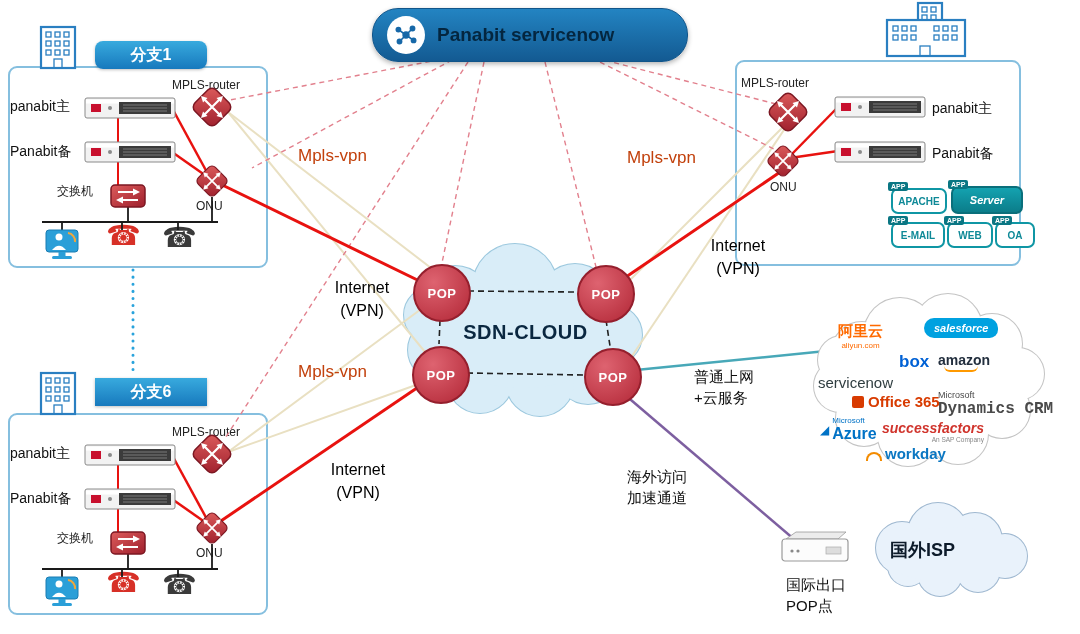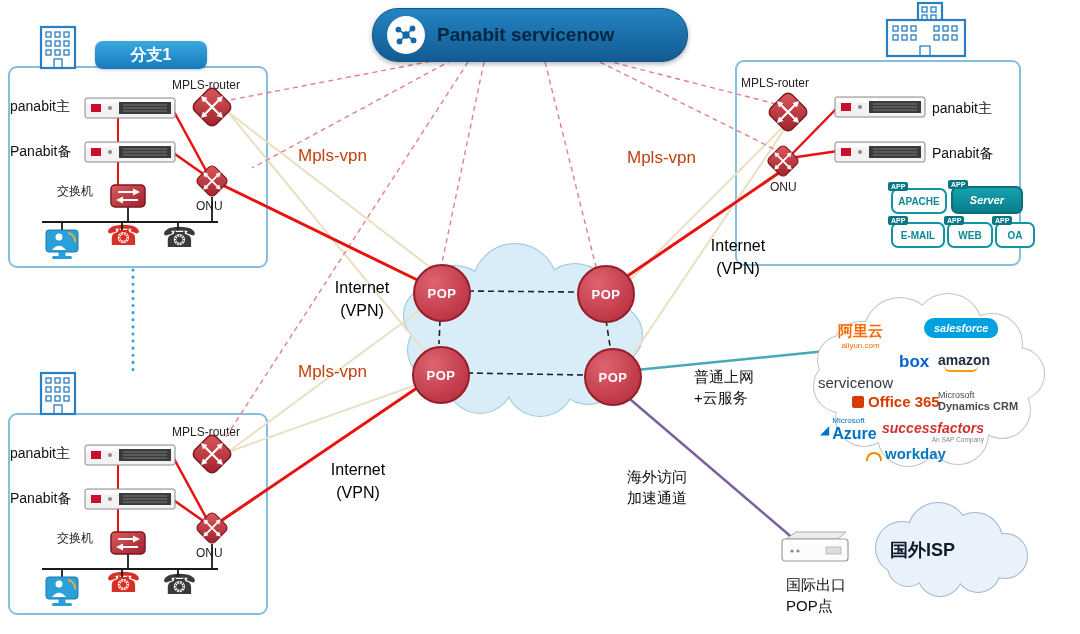--- a/index.html
+++ b/index.html
@@ -44,20 +44,23 @@
 
 <div id="canvas">
 
   <div class="site-box" style="left:8px;top:66px;width:256px;height:198px;"></div>
   <div class="site-box" style="left:8px;top:413px;width:256px;height:198px;"></div>
   <div class="site-box" style="left:735px;top:60px;width:282px;height:202px;"></div>
 
   <div class="site-tag" style="left:95px;top:41px;width:112px;height:28px;border-radius:8px;">
       <span>分支1</span>
     </div>
+  <div class="site-tag" style="left:95px;top:378px;width:112px;height:28px;">
+      <span>分支6</span>
+    </div>
 
   <div class="lbl dev" style="left:10px;top:98px;">panabit主</div>
   <div class="lbl dev" style="left:10px;top:143px;">Panabit备</div>
   <div class="lbl small" style="left:172px;top:78px;">MPLS-router</div>
   <div class="lbl small" style="left:57px;top:183px;">交换机</div>
   <div class="lbl small" style="left:196px;top:199px;">ONU</div>
   <span class="phone" style="left:106px;top:222px;color:#d73027;">☎</span>
   <span class="phone" style="left:162px;top:224px;color:#3a3a3a;">☎</span>
 
   <div class="lbl dev" style="left:10px;top:445px;">panabit主</div>
@@ -369,20 +372,21 @@
   <div class="pop" style="left:577px;top:265px;">
       <span>POP</span>
     </div>
   <div class="pop" style="left:412px;top:346px;">
       <span>POP</span>
     </div>
   <div class="pop" style="left:584px;top:348px;">
       <span>POP</span>
     </div>
 
+  <div class="sdn-label">SDN-CLOUD</div>
 
   <div class="ov edge" style="left:298px;top:146px;">Mpls-vpn</div>
   <div class="ov edge" style="left:298px;top:362px;">Mpls-vpn</div>
   <div class="ov edge" style="left:627px;top:148px;">Mpls-vpn</div>
 
   <div class="ov two" style="left:316px;top:276px;width:92px;">
     <div>Internet</div>
     <div>(VPN)</div>
   </div>
   <div class="ov two" style="left:312px;top:458px;width:92px;">
@@ -413,21 +417,21 @@
     <div style="color:#232f3e;font-weight:bold;font-size:14px;">amazon</div>
     <div style="width:34px;height:4px;border-bottom:2px solid #ff9900;border-radius:0 0 10px 10px;margin:-2px 0 0 6px;"></div>
   </div>
   <div class="logo" style="left:818px;top:374px;color:#2f3d40;font-size:15px;font-weight:500;">servicenow</div>
   <div class="logo" style="left:852px;top:393px;display:flex;align-items:center;gap:4px;">
     <span style="display:inline-block;width:12px;height:12px;background:#d83b01;border-radius:2px;"></span>
     <span style="color:#d83b01;font-weight:bold;font-size:15px;">Office 365</span>
   </div>
   <div class="logo" style="left:938px;top:390px;text-align:left;color:#4a4a4a;">
     <div style="font-size:9px;">Microsoft</div>
-    <div style="font-size:11px;font-weight:bold;">Dynamics CRM</div>
+    <div style="font-size:16px;font-weight:bold;font-family:Liberation Mono, monospace;">Dynamics CRM</div>
   </div>
   <div class="logo" style="left:820px;top:416px;display:flex;align-items:center;gap:3px;">
     <span style="color:#0072c6;font-size:12px;">◢</span>
     <span>
       <div style="font-size:8px;color:#0072c6;">Microsoft</div>
       <div style="font-size:16px;font-weight:bold;color:#0072c6;">Azure</div>
     </span>
   </div>
   <div class="logo" style="left:882px;top:420px;text-align:right;">
     <div style="color:#d0342c;font-weight:bold;font-style:italic;font-size:14px;">successfactors</div>

